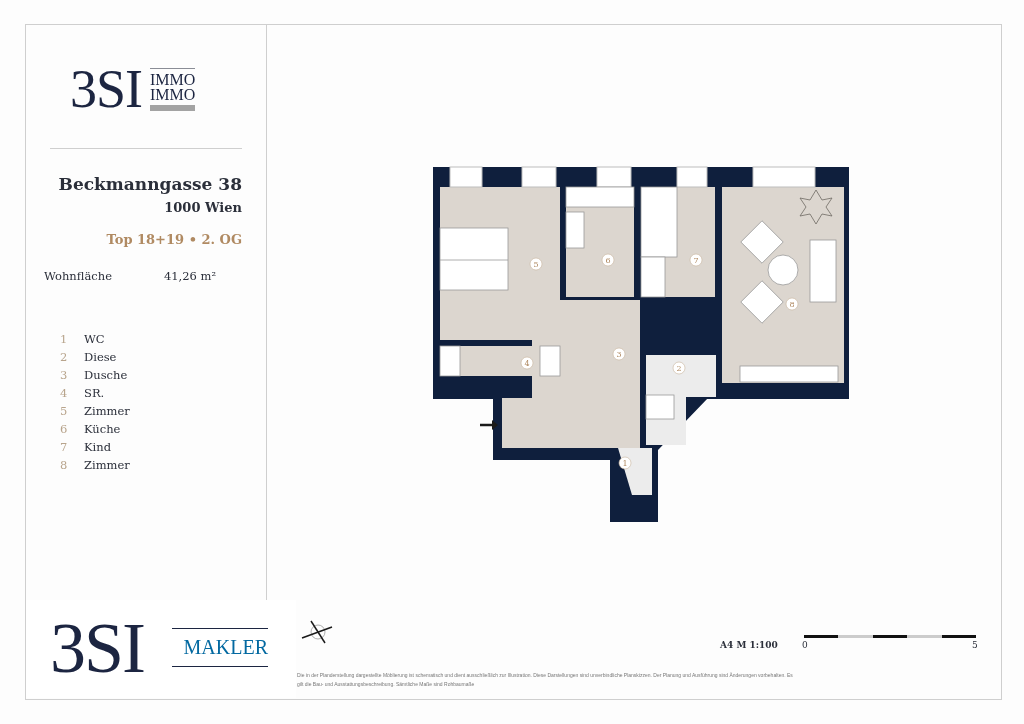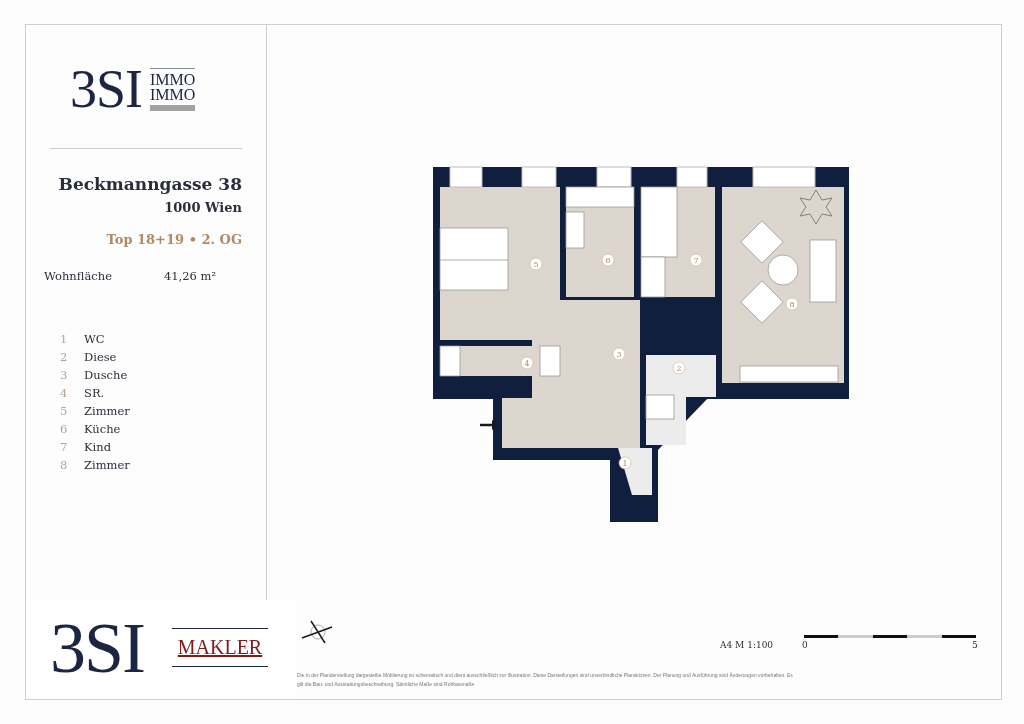--- a/index.html
+++ b/index.html
@@ -13,24 +13,24 @@
   .addr{position:absolute;left:50px;width:192px;text-align:right;font-weight:bold;}
   .street{top:174px;font-size:17px;color:#2b2f3a;}
   .city{top:200px;font-size:13px;}
   .top{top:232px;font-size:13px;color:#b08a62;}
   .area{position:absolute;left:44px;top:269px;width:172px;font-size:11.5px;display:flex;justify-content:space-between;}
   .legend{position:absolute;left:60px;top:332px;font-size:11.5px;}
   .legend .row{height:18px;display:flex;}
   .legend .num{width:24px;color:#b8a48c;}
   .logo-bottom{position:absolute;left:26px;top:600px;width:270px;height:98px;background:#fff;}
   .mk-big{position:absolute;left:24px;top:12px;font-family:"Liberation Serif",serif;font-size:72px;color:#1c2541;line-height:1;letter-spacing:-2px;}
-  .mk-sub{position:absolute;left:146px;top:28px;width:96px;border-top:1px solid #1c2541;border-bottom:1px solid #1c2541;padding:7px 0;font-size:20px;font-family:"Liberation Serif",serif;color:#7f1d1d;text-align:center;text-decoration:underline;}
+  .mk-sub{position:absolute;left:146px;top:28px;width:96px;border-top:1px solid #1c2541;border-bottom:1px solid #1c2541;padding:7px 0;font-size:20px;font-family:"Liberation Serif",serif;color:#0369a1;text-align:right;}
   .compass{position:absolute;left:298px;top:617px;}
   .disclaimer{position:absolute;left:297px;top:671px;width:510px;font-size:5px;line-height:9px;color:#777;font-family:"Liberation Sans",sans-serif;}
-  .scale-label{position:absolute;left:720px;top:640px;font-size:9px;}
+  .scale-label{position:absolute;left:720px;top:640px;font-size:9px;font-weight:bold;}
   .scale-bar{position:absolute;left:804px;top:635px;width:172px;height:3px;display:flex;}
   .scale-bar span{flex:1;}
   .s0{position:absolute;left:802px;top:640px;font-size:9px;}
   .s5{position:absolute;left:972px;top:640px;font-size:9px;}
   .plan{position:absolute;left:420px;top:150px;}
 </style>
 </head>
 <body>
 
 <div class="frame"></div>

